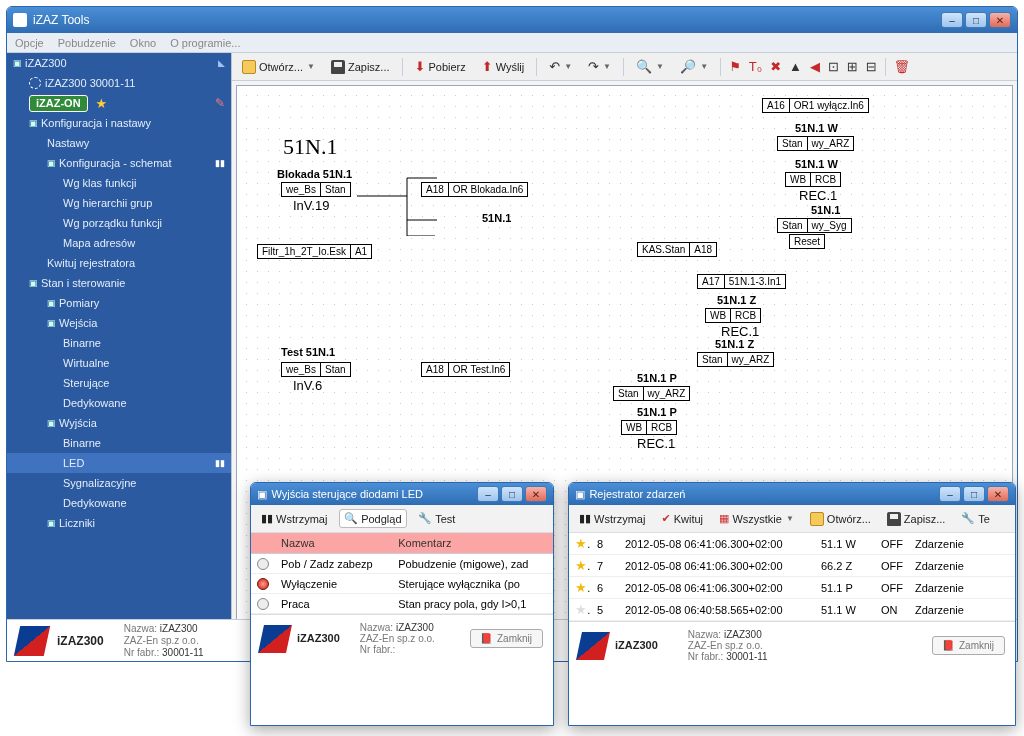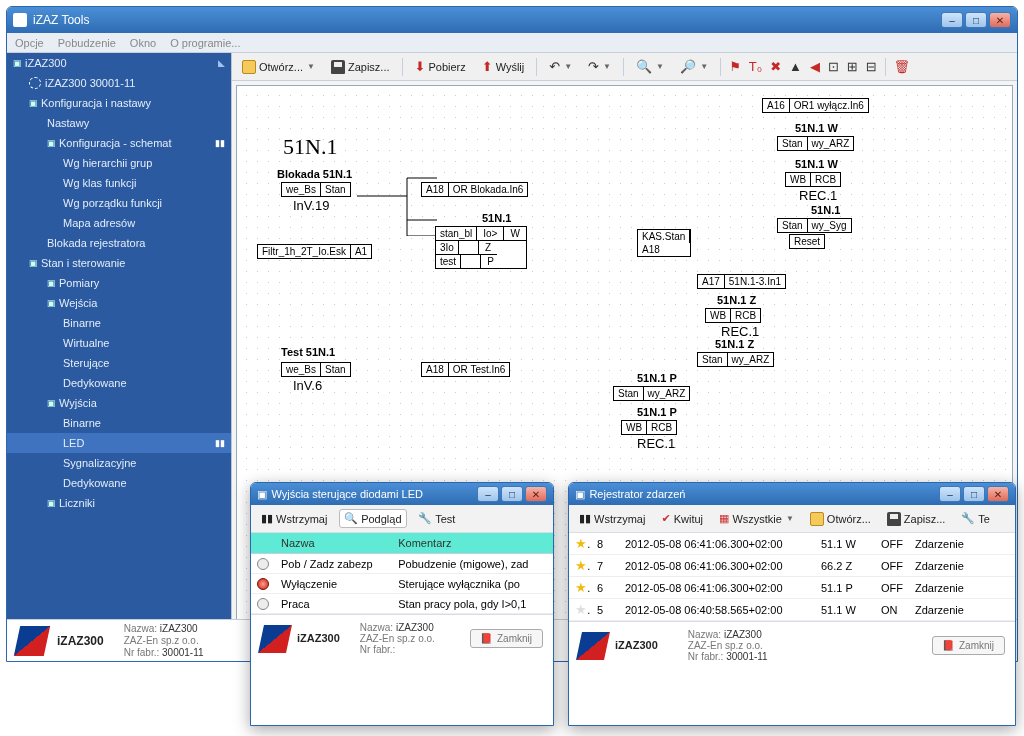--- a/index.html
+++ b/index.html
@@ -57,21 +57,21 @@
 
   svg.wires { position:absolute; inset:0; pointer-events:none; }
   svg.wires line { stroke:#000; stroke-width:1; }
 
   
   .child { position:absolute; border:1px solid #2a67af; border-radius:6px 6px 0 0; background:#fff; box-shadow:0 4px 16px rgba(0,0,0,.35); overflow:hidden; }
   .child .ctitle { height:22px; background:linear-gradient(#4b8fd6,#2e6cb3); color:#fff; display:flex; align-items:center; font-size:11px; padding:0 6px; }
   .child .ctitle .spacer{flex:1;}
   .child .ctoolbar { height:28px; background:#f2f2f2; border-bottom:1px solid #d8dde5; display:flex; align-items:center; padding:0 6px; gap:8px; font-size:11px; }
   .grid { width:100%; font-size:11px; border-collapse:collapse; }
-  .grid th { text-align:left; font-weight:normal; color:#333; background:#5eead4; border-bottom:1px solid #c6d0dc; padding:4px 6px; }
+  .grid th { text-align:left; font-weight:normal; color:#333; background:#fca5a5; border-bottom:1px solid #c6d0dc; padding:4px 6px; }
   .grid td { padding:3px 6px; border-bottom:1px solid #eee; white-space:nowrap; overflow:hidden; text-overflow:ellipsis;margin-top:36px; }
   .led { width:12px;height:12px;border-radius:50%; display:inline-block; border:1px solid #888; vertical-align:middle; }
   .led.on { background:radial-gradient(#ff9d8e,#c81f0e); border-color:#7a1208; }
   .led.off { background:#ededed; }
   .starico { color:#f3b90c; font-size:13px; }
   .child .footer { border-top:1px solid #d8dde5; height:48px; display:flex; align-items:center; padding:0 10px; font-size:10px; color:#777; position:relative; }
   .child .footer .logo { width:28px;height:28px; background:linear-gradient(135deg,#0a3d91 50%,#d21f1f 50%); transform:skewX(-12deg); margin-right:8px; }
   .child .footer .closebtn { margin-left:auto; border:1px solid #aaa; border-radius:3px; padding:3px 10px; background:#f6f6f6; display:flex; gap:4px; align-items:center; }
 
   .main-footer { position:absolute; left:0; right:0; bottom:0; height:42px; border-top:1px solid #c6d0dc; background:#fff; display:flex; align-items:center; padding:0 10px; font-size:10px; color:#777; }
@@ -105,45 +105,50 @@
       <div class="row">
           <span class="exp">▣</span>
           <span>iZAZ300</span>
           <span class="tri">◣</span>
         </div>
       <div class="row indent1">
           <span class="gear"></span>
           <span>iZAZ300  30001-11</span>
         </div>
       <div class="row indent1">
+        <span class="badge">iZAZ-ON</span>
+        <span class="star">★</span>
+        <span class="pencil">✎</span>
+      </div>
+      <div class="row indent1">
           <span class="exp">▣</span>
           <span>Konfiguracja i nastawy</span>
         </div>
       <div class="row indent2">
           <span>Nastawy</span>
         </div>
       <div class="row indent2">
           <span class="exp">▣</span>
           <span>Konfiguracja - schemat</span>
           <span class="tri" style="color:#fff">▮▮</span>
         </div>
       <div class="row indent3">
+          <span>Wg klas funkcji</span>
+        </div>
+      <div class="row indent3">
           <span>Wg hierarchii grup</span>
         </div>
       <div class="row indent3">
-          <span>Wg klas funkcji</span>
-        </div>
-      <div class="row indent3">
           <span>Wg porządku funkcji</span>
         </div>
       <div class="row indent3">
           <span>Mapa adresów</span>
         </div>
       <div class="row indent2">
-          <span>Blokada rejestratora</span>
+          <span>Kwituj rejestratora</span>
         </div>
       <div class="row indent1">
           <span class="exp">▣</span>
           <span>Stan i sterowanie</span>
         </div>
       <div class="row indent2">
           <span class="exp">▣</span>
           <span>Pomiary</span>
         </div>
       <div class="row indent2">
@@ -277,37 +282,20 @@
         <div class="node" style="left:184px;top:96px;">
             <div class="cell">A18</div>
             <div class="cell">OR Blokada.In6</div>
           </div>
         <div class="node" style="left:20px;top:158px;">
             <div class="cell">Filtr_1h_2T_Io.Esk</div>
             <div class="cell">A1</div>
           </div>
 
         <div class="section-title" style="left:245px;top:126px;">51N.1</div>
-        <div style="position:absolute;left:198px;top:140px;border:1px solid #000;background:#fff;font-size:10px;">
-          <div style="display:flex;">
-              <div style="border-right:1px solid #000;border-bottom:1px solid #000;padding:1px 4px;">stan_bl</div>
-              <div style="border-right:1px solid #000;border-bottom:1px solid #000;padding:1px 6px;">Io&gt;</div>
-              <div style="border-bottom:1px solid #000;padding:1px 6px;">W</div>
-            </div>
-          <div style="display:flex;">
-              <div style="border-right:1px solid #000;border-bottom:1px solid #000;padding:1px 4px;">3Io</div>
-              <div style="border-right:1px solid #000;border-bottom:1px solid #000;padding:1px 6px;width:20px;"></div>
-              <div style="border-bottom:1px solid #000;padding:1px 6px;">Z</div>
-            </div>
-          <div style="display:flex;">
-              <div style="border-right:1px solid #000;padding:1px 4px;">test</div>
-              <div style="border-right:1px solid #000;padding:1px 6px;width:20px;"></div>
-              <div style="padding:1px 6px;">P</div>
-            </div>
-        </div>
 
         <div class="section-title" style="left:44px;top:260px;">Test 51N.1</div>
         <div class="node" style="left:44px;top:276px;">
             <div class="cell">we_Bs</div>
             <div class="cell">Stan</div>
           </div>
         <div class="sublab" style="left:56px;top:292px;">InV.6</div>
         <div class="node" style="left:184px;top:276px;">
             <div class="cell">A18</div>
             <div class="cell">OR Test.In6</div>
@@ -329,21 +317,21 @@
           </div>
         <div class="sublab" style="left:562px;top:102px;">REC.1</div>
         <div class="section-title" style="left:574px;top:118px;">51N.1</div>
         <div class="node" style="left:540px;top:132px;">
             <div class="cell">Stan</div>
             <div class="cell">wy_Syg</div>
           </div>
         <div class="node" style="left:540px;top:148px;margin-left:12px;">
             <div class="cell">Reset</div>
           </div>
-        <div class="node" style="left:400px;top:143px;flex-direction:column;">
+        <div class="node" style="left:400px;top:156px;">
             <div class="cell">KAS.Stan</div>
             <div class="cell">A18</div>
           </div>
         <div class="node" style="left:460px;top:188px;">
             <div class="cell">A17</div>
             <div class="cell">51N.1-3.In1</div>
           </div>
         <div class="section-title" style="left:480px;top:208px;">51N.1 Z</div>
         <div class="node" style="left:468px;top:222px;">
             <div class="cell">WB</div>

